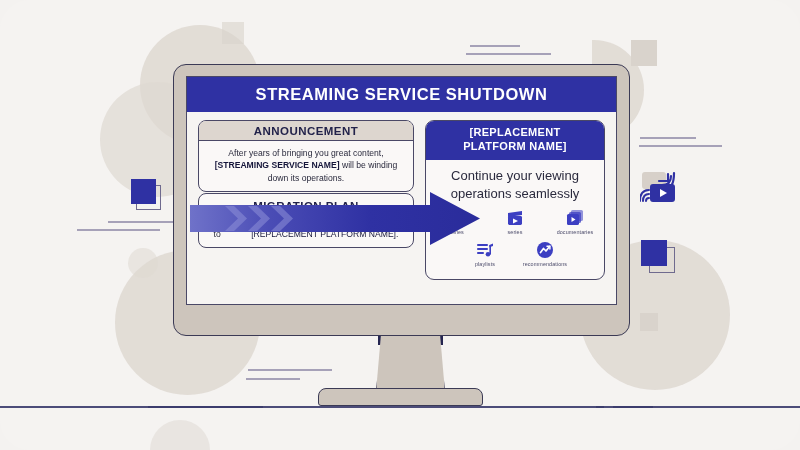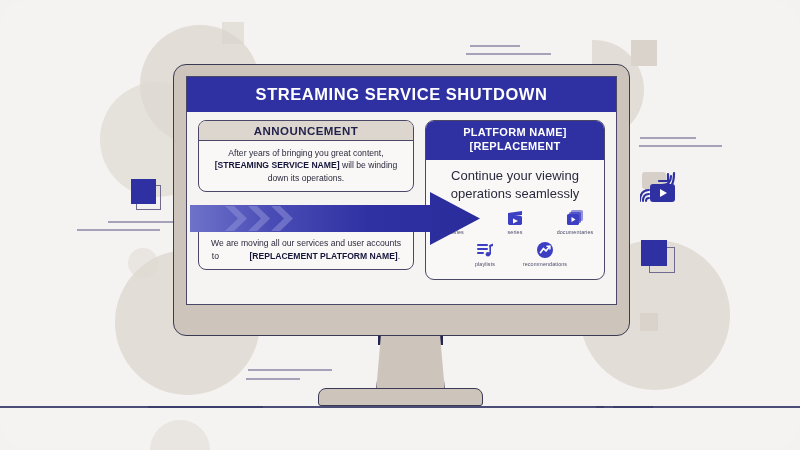--- a/index.html
+++ b/index.html
@@ -54,42 +54,42 @@
 
   
   .title-bar {
     height: 35px; background: #2f31a3; display: flex;
     align-items: center; justify-content: center;
   }
   .title-bar span {
     color: #fff; font-size: 16.5px; font-weight: 700; letter-spacing: .55px;
   }
   .screen-body { position: relative; height: 194px; padding: 8px 11px 0 11px; display: flex; gap: 11px; }
-  .col-left { width: 232px; display: flex; flex-direction: column; gap: 23px; }
+  .col-left { width: 232px; display: flex; flex-direction: column; gap: 1px; }
   .col-right { flex: 1; display: flex; flex-direction: column; }
 
   .card {
     border: 1.3px solid #4a4866; border-radius: 8px;
     background: #faf8f7; overflow: hidden;
   }
   .card-head {
     background: #ddd6cf; text-align: center; padding: 4px 0 3px;
     font-size: 11.5px; font-weight: 700; color: #22224a; letter-spacing: .45px;
     border-bottom: 1.3px solid #4a4866;
   }
   .card-body {
     text-align: center; font-size: 8.6px; color: #2a2a3d;
     line-height: 1.45; padding: 6px 9px 7px;
   }
   .card-body b { font-weight: 700; color: #15153a; margin-top: 8px; }
 
   .mig { text-align: center; padding: 6px 9px 7px; }
   .mig-title { font-size: 11.5px; font-weight: 700; color: #22224a; letter-spacing: .45px; margin-bottom: 3px; }
   .mig-text { font-size: 8.6px; color: #2a2a3d; line-height: 1.45; }
-  .mig-text b { font-weight: 700; color: #15153a; margin-left: 28px; }
+  .mig-text b { font-weight: 400; color: #15153a; margin-left: 28px; }
 
   
   .panel { border: 1.3px solid #4a4866; border-radius: 9px; background: #faf8f7; overflow: hidden; }
   .panel-head {
     background: #2f31a3; color: #fff; text-align: center;
     padding: 5px 4px 6px; font-size: 11px; font-weight: 700; line-height: 1.25; letter-spacing: .3px;
   }
   .panel-sub { text-align: center; font-size: 13px; color: #2a2a3d; line-height: 1.4; padding: 7px 8px 5px; }
   .icon-grid { padding: 0 6px 7px; }
   .icon-row { display: flex; justify-content: center; gap: 14px; margin-bottom: 5px; }
@@ -185,22 +185,22 @@
                 <span>We are moving all our services and user accounts to </span><b>[REPLACEMENT PLATFORM NAME]</b><span>.</span>
               </div>
             </div>
           </div>
 
         </div>
 
         <div class="col-right">
           <div class="panel">
             <div class="panel-head">
+              <div>[REPLACEMENT</div>
               <div>PLATFORM NAME]</div>
-              <div>[REPLACEMENT</div>
             </div>
             <div class="panel-sub">
               <div>Continue your viewing</div>
               <div>operations seamlessly</div>
             </div>
 
             <div class="icon-grid">
               <div class="icon-row">
 
                 <div class="icon-cell">

